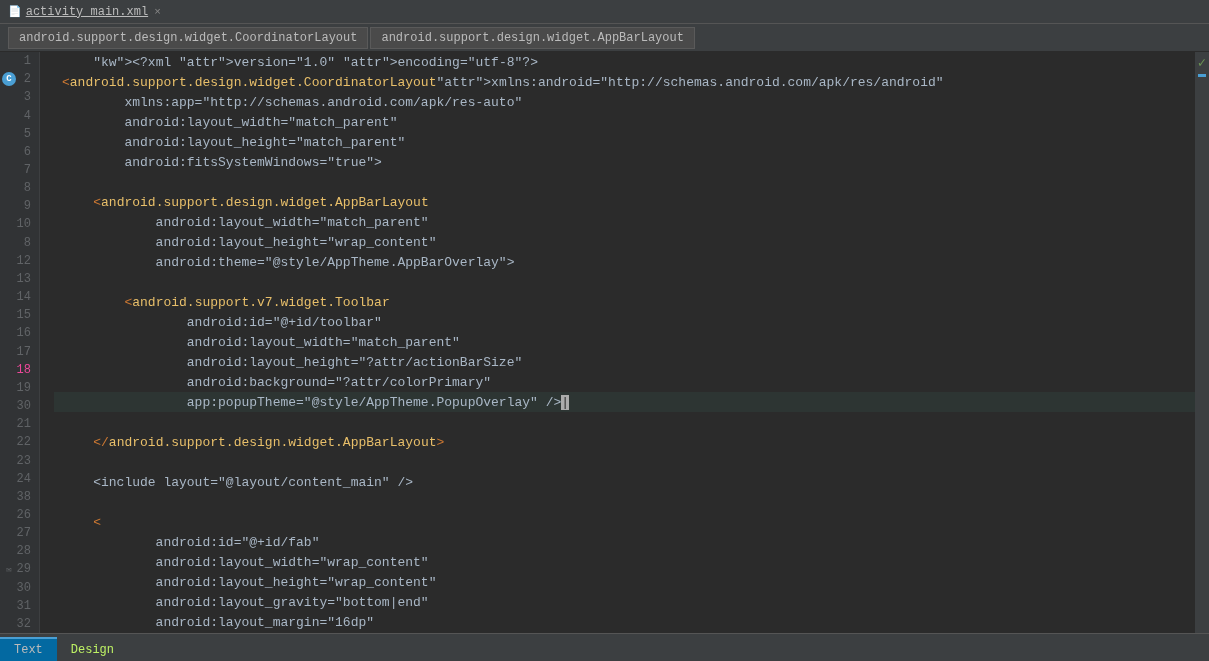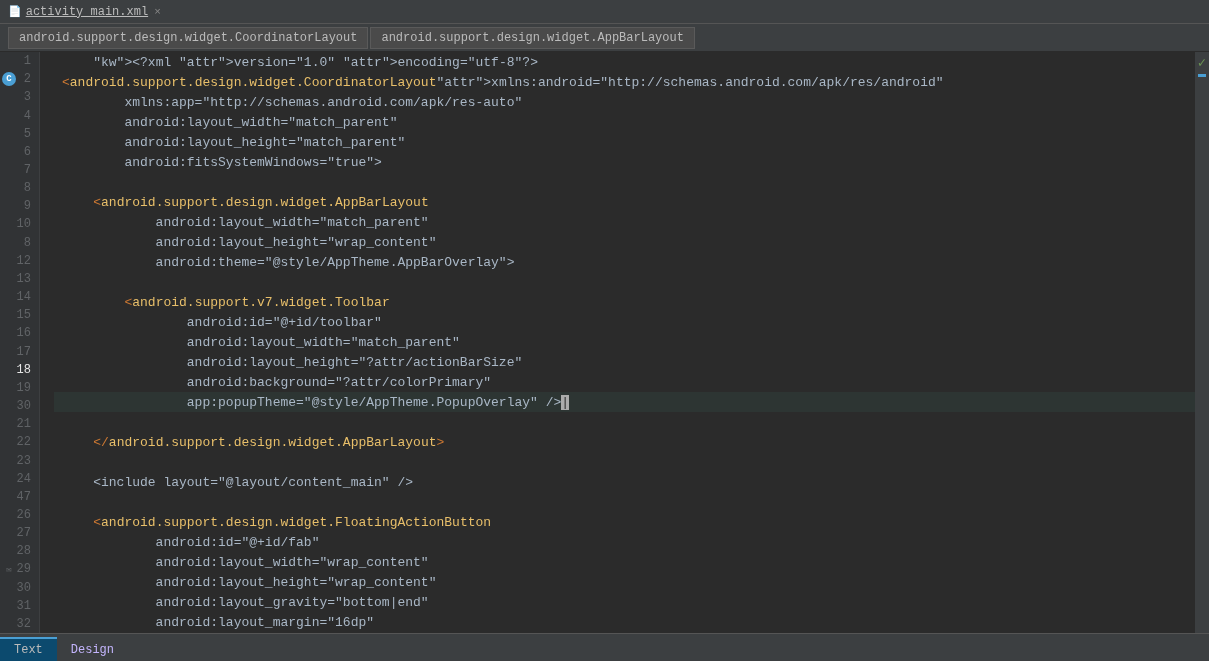--- a/index.html
+++ b/index.html
@@ -83,21 +83,21 @@
       height: 20px;
       display: flex;
       align-items: center;
       justify-content: flex-end;
       padding-right: 8px;
       color: #606366;
       font-size: 12px;
       position: relative;
     }
     .line-number.active {
-      color: #e5e5e5;
+      color: #ec4899;
     }
     .line-number .icon-indicator {
       position: absolute;
       left: 2px;
       width: 14px;
       height: 14px;
       border-radius: 50%;
       font-size: 9px;
       display: flex;
       align-items: center;
@@ -170,27 +170,27 @@
       align-items: flex-end;
       border-top: 1px solid #555;
       flex-shrink: 0;
     }
     .bottom-tab {
       padding: 4px 14px;
       font-size: 12px;
       cursor: pointer;
       border-top: 1px solid transparent;
       background: #3c3f41;
-      color: #c4b5fd;
+      color: #bef264;
       height: 24px;
       display: flex;
       align-items: center;
     }
     .bottom-tab.active {
-      background: #0c4a6e;
+      background: #0369a1;
       color: #bbbbbb;
       border-top: 2px solid #4a9fd4;
     }
 
     
     span.kw { color: #cc7832; }
     span.tag { color: #e8bf6a; }
     span.cursor-char {
       background: #ababab;
       color: #2b2b2b;
@@ -230,21 +230,21 @@
       <div class="line-number">15</div>
       <div class="line-number">16</div>
       <div class="line-number">17</div>
       <div class="line-number active">18</div>
       <div class="line-number">19</div>
       <div class="line-number">30</div>
       <div class="line-number">21</div>
       <div class="line-number">22</div>
       <div class="line-number">23</div>
       <div class="line-number">24</div>
-      <div class="line-number">47</div>
+      <div class="line-number">38</div>
       <div class="line-number">26</div>
       <div class="line-number">27</div>
       <div class="line-number">28</div>
       <div class="line-number"><span class="icon-indicator email-indicator">✉</span>29</div>
       <div class="line-number">30</div>
       <div class="line-number">31</div>
       <div class="line-number">32</div>
     </div>
 
   <div class="fold-gutter" id="foldGutter">
@@ -297,21 +297,21 @@
       <div class="code-line">&nbsp;&nbsp;&nbsp;&nbsp;&nbsp;&nbsp;&nbsp;&nbsp;&nbsp;&nbsp;&nbsp;&nbsp;&nbsp;&nbsp;&nbsp;&nbsp;android:id="@+id/toolbar"</div>
       <div class="code-line">&nbsp;&nbsp;&nbsp;&nbsp;&nbsp;&nbsp;&nbsp;&nbsp;&nbsp;&nbsp;&nbsp;&nbsp;&nbsp;&nbsp;&nbsp;&nbsp;android:layout_width="match_parent"</div>
       <div class="code-line">&nbsp;&nbsp;&nbsp;&nbsp;&nbsp;&nbsp;&nbsp;&nbsp;&nbsp;&nbsp;&nbsp;&nbsp;&nbsp;&nbsp;&nbsp;&nbsp;android:layout_height="?attr/actionBarSize"</div>
       <div class="code-line">&nbsp;&nbsp;&nbsp;&nbsp;&nbsp;&nbsp;&nbsp;&nbsp;&nbsp;&nbsp;&nbsp;&nbsp;&nbsp;&nbsp;&nbsp;&nbsp;android:background="?attr/colorPrimary"</div>
       <div class="code-line current-line">&nbsp;&nbsp;&nbsp;&nbsp;&nbsp;&nbsp;&nbsp;&nbsp;&nbsp;&nbsp;&nbsp;&nbsp;&nbsp;&nbsp;&nbsp;&nbsp;app:popupTheme="@style/AppTheme.PopupOverlay" /&gt;<span class="cursor-char">|</span></div>
       <div class="code-line"></div>
       <div class="code-line">&nbsp;&nbsp;&nbsp;&nbsp;<span class="kw">&lt;/</span><span class="tag">android.support.design.widget.AppBarLayout</span><span class="kw">&gt;</span></div>
       <div class="code-line"></div>
       <div class="code-line">&nbsp;&nbsp;&nbsp;&nbsp;&lt;include layout="@layout/content_main" /&gt;</div>
       <div class="code-line"></div>
-      <div class="code-line">&nbsp;&nbsp;&nbsp;&nbsp;<span class="kw">&lt;</span><span class="tag">android.support.design.widget.FloatingActionButton</span></div>
+      <div class="code-line">&nbsp;&nbsp;&nbsp;&nbsp;<span class="kw">&lt;</span></div>
       <div class="code-line">&nbsp;&nbsp;&nbsp;&nbsp;&nbsp;&nbsp;&nbsp;&nbsp;&nbsp;&nbsp;&nbsp;&nbsp;android:id="@+id/fab"</div>
       <div class="code-line">&nbsp;&nbsp;&nbsp;&nbsp;&nbsp;&nbsp;&nbsp;&nbsp;&nbsp;&nbsp;&nbsp;&nbsp;android:layout_width="wrap_content"</div>
       <div class="code-line">&nbsp;&nbsp;&nbsp;&nbsp;&nbsp;&nbsp;&nbsp;&nbsp;&nbsp;&nbsp;&nbsp;&nbsp;android:layout_height="wrap_content"</div>
       <div class="code-line">&nbsp;&nbsp;&nbsp;&nbsp;&nbsp;&nbsp;&nbsp;&nbsp;&nbsp;&nbsp;&nbsp;&nbsp;android:layout_gravity="bottom|end"</div>
       <div class="code-line">&nbsp;&nbsp;&nbsp;&nbsp;&nbsp;&nbsp;&nbsp;&nbsp;&nbsp;&nbsp;&nbsp;&nbsp;android:layout_margin="16dp"</div>
       <div class="code-line">&nbsp;&nbsp;&nbsp;&nbsp;&nbsp;&nbsp;&nbsp;&nbsp;&nbsp;&nbsp;&nbsp;&nbsp;android:src="@android:drawable/ic_dialog_email" /&gt;</div>
     </div>
 
   <div class="right-gutter">
     <span class="checkmark-indicator">✓</span>

